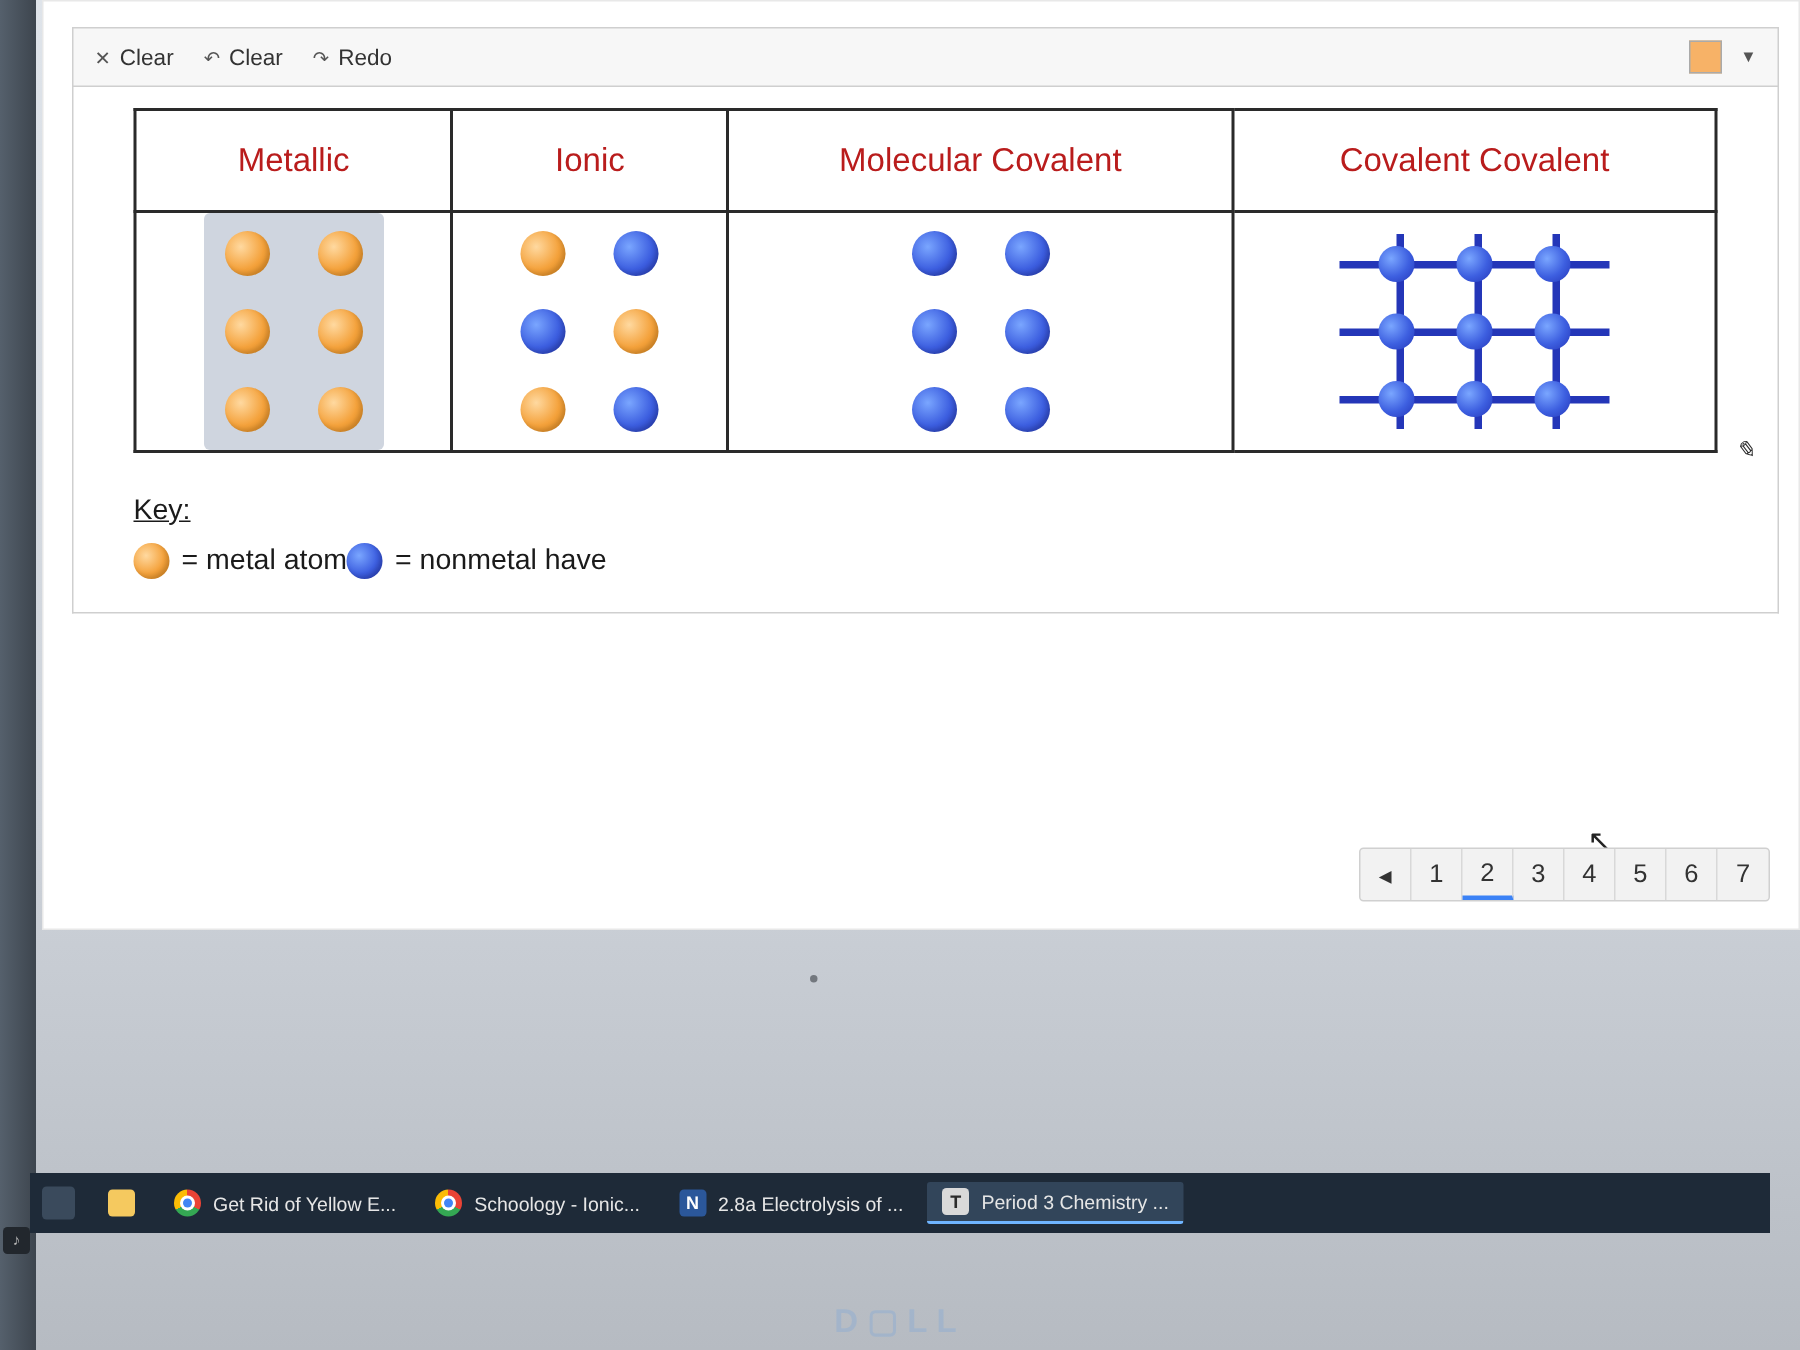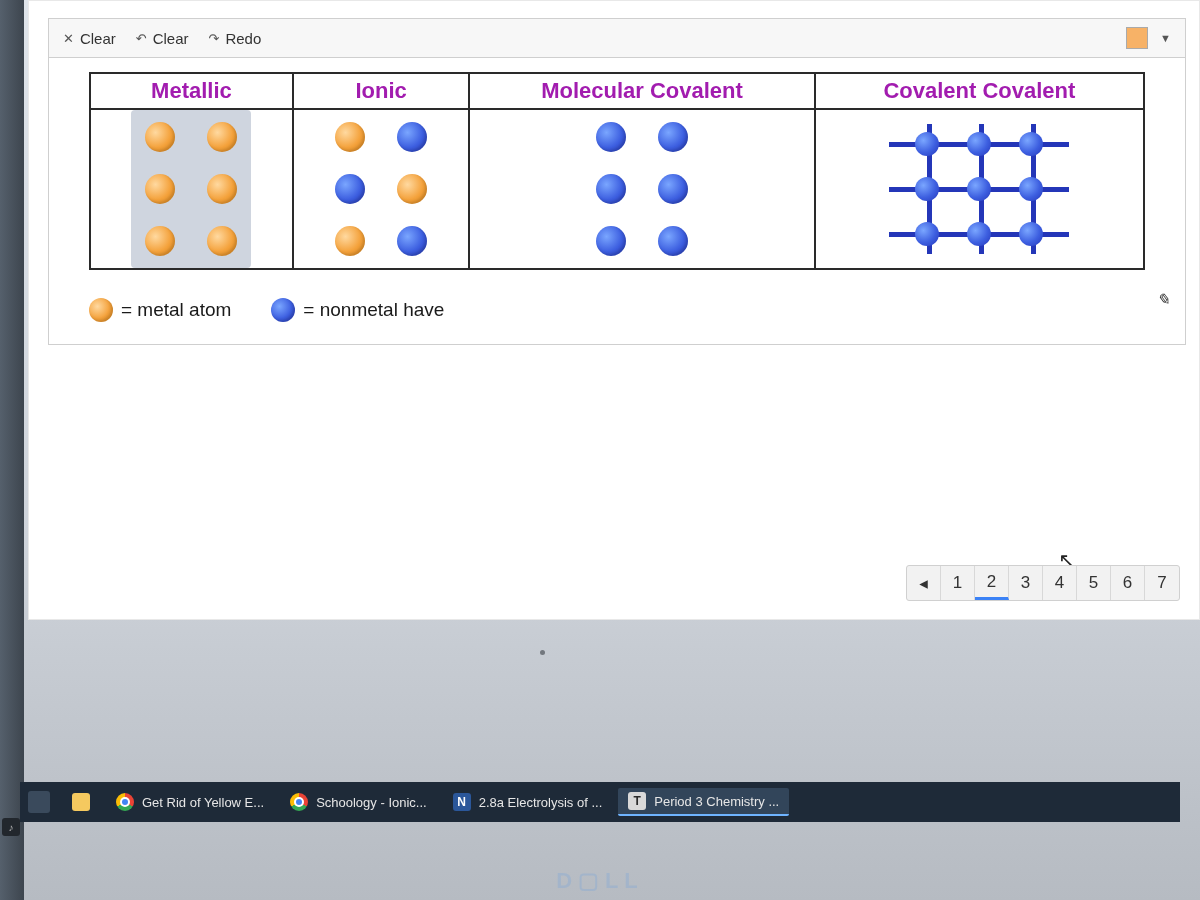--- a/index.html
+++ b/index.html
@@ -70,24 +70,24 @@
 
   table.bond {
     width: 100%;
     border-collapse: collapse;
   }
   table.bond th, table.bond td {
     border: 2px solid #2a2a2a;
     text-align: center;
   }
   table.bond th {
-    font-weight: 700;
+    font-weight: 400;
     font-size: 22px;
-    padding: 4px 2px;
-    color: #a21caf;
+    padding: 20px 2px;
+    color: #b91c1c;
   }
   table.bond td {
     height: 160px;
     vertical-align: middle;
   }
 
   .cell-inner {
     display: flex;
     justify-content: center;
     align-items: center;
@@ -144,21 +144,21 @@
     transform: translate(-50%, -50%);
     background: radial-gradient(circle at 35% 35%, #7aa6ff 0%, #3d5fe0 55%, #2436b8 100%);
   }
 
   
   .key {
     margin-top: 28px;
     font-size: 19px;
   }
   .key-title { text-decoration: underline; font-weight: 400; margin-bottom: 10px; }
-  .key-row { display: flex; align-items: flex-start; gap: 40px; }
+  .key-row { display: flex; align-items: flex-start; }
   .key-item { display: inline-flex; align-items: center; gap: 8px; }
   .key-item .atom { width: 24px; height: 24px; }
 
   
   .page-nav {
     position: absolute;
     right: 20px;
     top: 565px;
     display: flex;
     align-items: center;
@@ -377,20 +377,21 @@
               <div class="node" style="left:90px;top:110px"></div>
               <div class="node" style="left:142px;top:110px"></div>
             </div>
           </div>
         </td>
       </tr>
     </tbody>
       </table>
 
     <div class="key">
+      <div class="key-title">Key:</div>
       <div class="key-row">
         <span class="key-item">
           <span class="atom metal"></span>
           <span>= metal atom</span>
         </span>
         <span class="key-item">
           <span class="atom nonmetal"></span>
           <span>= nonmetal have</span>
         </span>
       </div>

